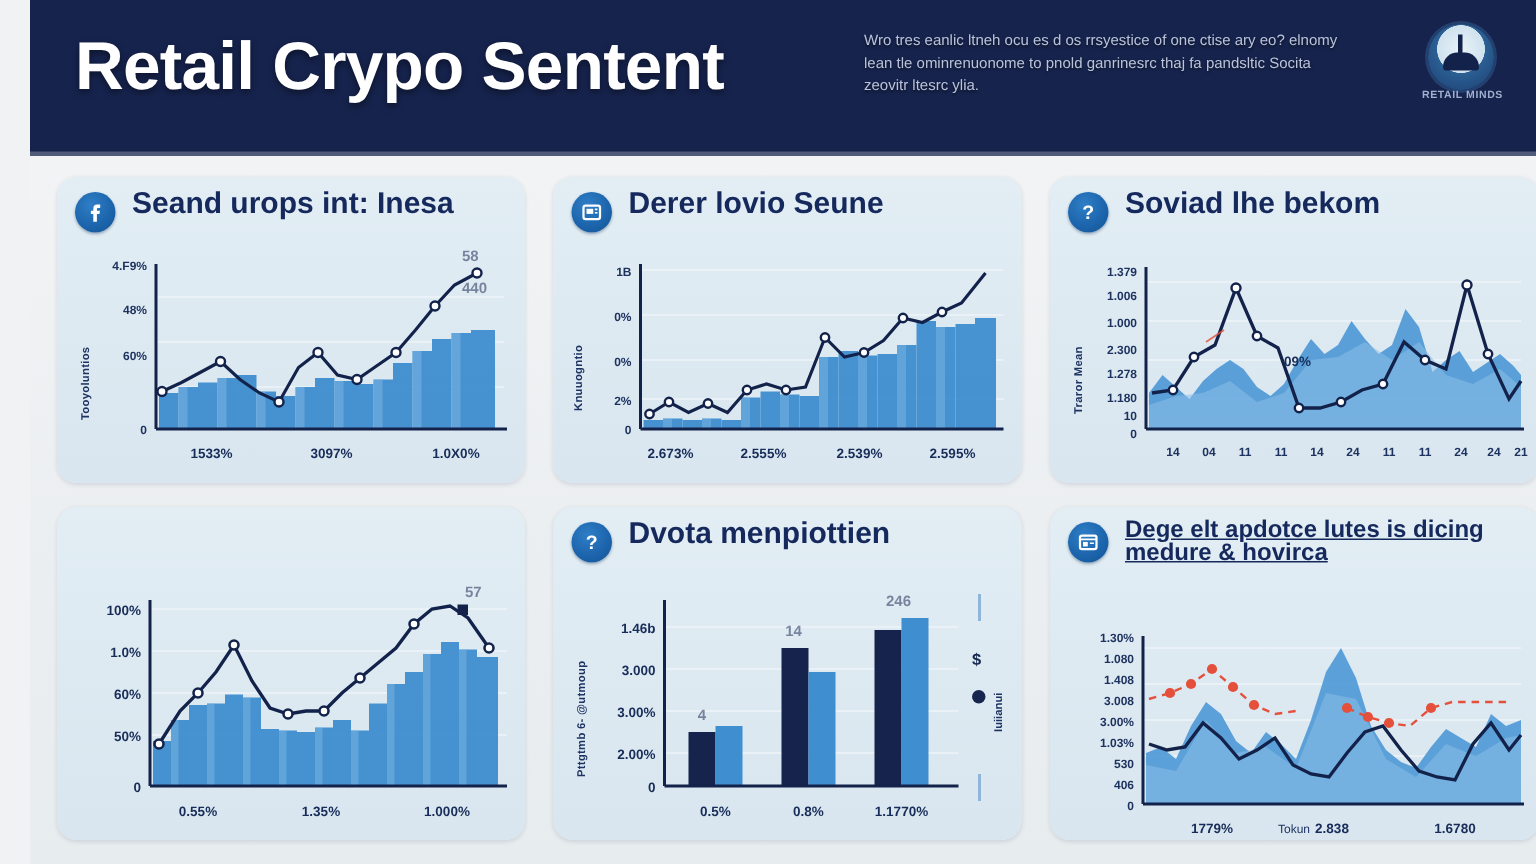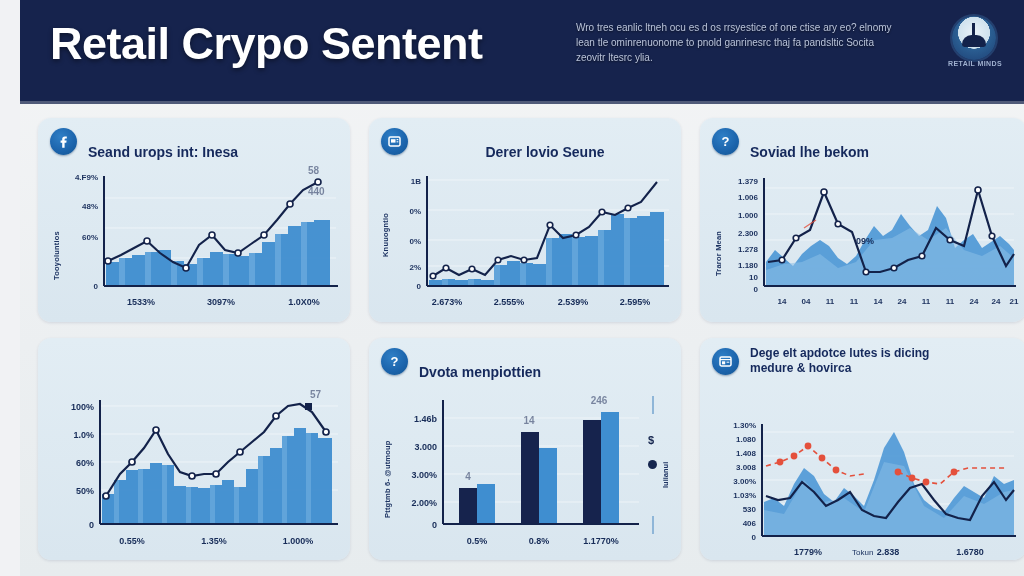--- a/index.html
+++ b/index.html
@@ -33,35 +33,35 @@
     background:#13224a;}
   .brandmark .bname{position:absolute;left:0;top:46px;width:62px;text-align:center;
     font-size:7px;font-weight:bold;color:#9fb0cf;letter-spacing:.4px;filter:blur(.3px);}
 
   
   .grid{position:absolute;left:0;top:104px;width:1024px;height:472px;}
   .panel{position:absolute;border-radius:13px;
     background:linear-gradient(180deg,#e2edf4 0%,#d9e6ef 100%);
     box-shadow:0 1px 3px rgba(30,50,90,.13);}
   .p1{left:18px;top:14px;width:312px;height:204px;}
-  .p2{left:349px;top:14px;width:312px;height:204px;text-align:center;}
+  .p2{left:349px;top:14px;width:312px;height:204px;}
   .p3{left:680px;top:14px;width:326px;height:204px;}
   .p4{left:18px;top:234px;width:312px;height:222px;}
   .p5{left:349px;top:234px;width:312px;height:222px;}
   .p6{left:680px;top:234px;width:326px;height:222px;}
 
   .phead{position:absolute;left:12px;top:10px;right:10px;height:34px;}
   .picon{position:absolute;left:0;top:0;width:27px;height:27px;border-radius:50%;
     background:radial-gradient(circle at 40% 32%,#2f7fc6 0%,#1b63ab 60%,#14548f 100%);
     box-shadow:0 1px 2px rgba(20,50,90,.4);}
   .picon svg{position:absolute;left:5px;top:5px;}
-  .ptitle{position:absolute;left:38px;top:17px;right:0;
-    font-size:14px;font-weight:bold;color:#15295c;line-height:15px;
+  .ptitle{position:absolute;left:38px;top:1px;right:0;
+    font-size:20px;font-weight:bold;color:#15295c;line-height:15px;
     filter:blur(.22px);}
-  .ptitle.two{top:-2px;font-size:12px;line-height:15px;}
+  .ptitle.two{top:-2px;font-size:16px;line-height:15px;text-decoration:underline;}
 
   .plot{position:absolute;}
   .plot svg{display:block;}
   .yttl{position:absolute;font-size:7.5px;font-weight:bold;color:#1d3362;
     writing-mode:vertical-rl;transform:rotate(180deg);letter-spacing:.2px;filter:blur(.3px);}
   .tk{font-size:8px;font-weight:bold;fill:#1c315e;}
   .tk9{font-size:9px;font-weight:bold;fill:#172c58;}
   .dlab{font-size:10px;font-weight:bold;fill:#17255185;}
   .xttl{position:absolute;font-size:8px;font-weight:normal;color:#1d3362;filter:blur(.3px);}
   .legvert{position:absolute;font-size:7.5px;font-weight:bold;color:#1d3362;

